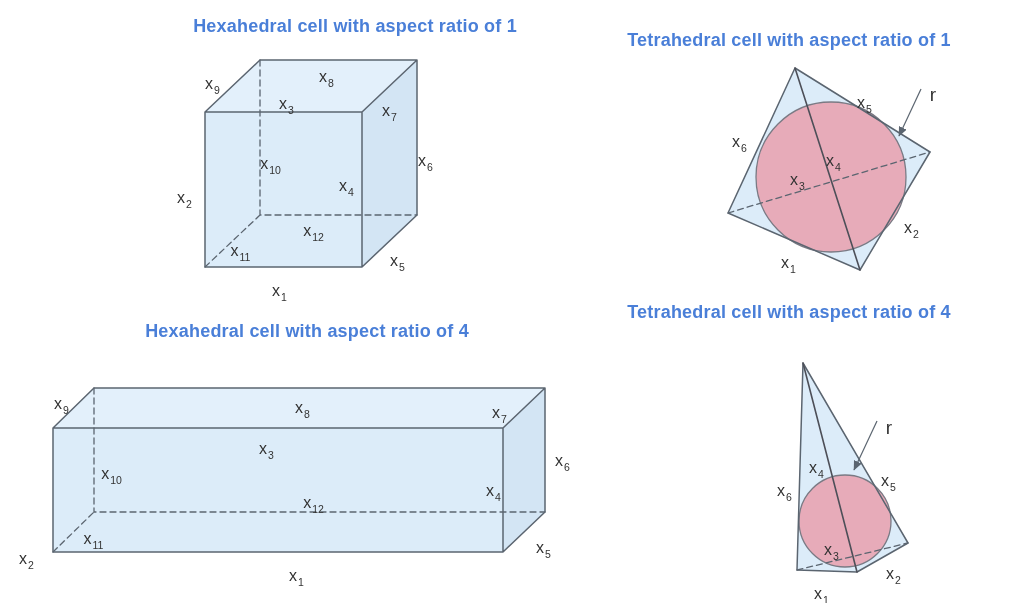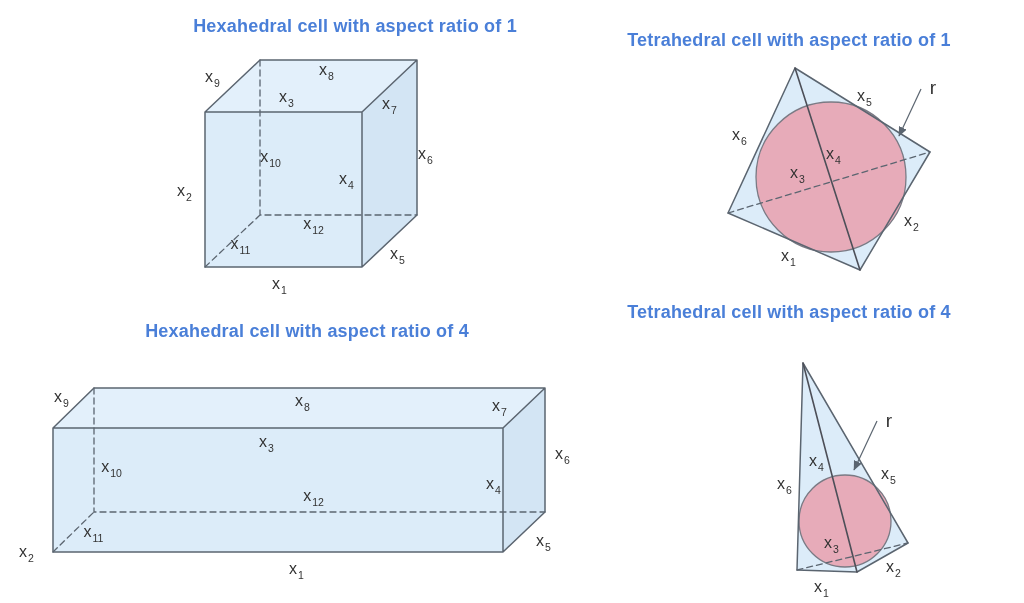--- a/index.html
+++ b/index.html
@@ -8,21 +8,21 @@
     font-family:"Liberation Sans",sans-serif;overflow:hidden;
   }
   .canvas svg{position:absolute;left:0;top:0;}
   .title{
     position:absolute;transform:translate(-50%,-50%);
     color:var(--c-title_blue,#4a7fd8);font-size:18px;font-weight:600;
     white-space:nowrap;letter-spacing:.2px;
   }
   .lbl{
     position:absolute;transform:translate(-50%,-50%);
-    color:var(--c-label,#333);font-size:16px;white-space:nowrap;line-height:1;
+    color:var(--c-label,#333);font-size:16px;white-space:nowrap;line-height:1;margin-top:7px;
   }
   .lbl .sub{font-size:10.5px;position:relative;top:5px;left:1px;}
   .lbl.r{font-size:19px;}
   .face-front{fill:var(--c-face_front,#dcecf9);}
   .face-top{fill:var(--c-face_top,#e3f0fb);}
   .face-side{fill:var(--c-face_side,#d3e5f4);}
   .tet-fill{fill:var(--c-face_front,#dcecf9);}
   .edge{stroke:var(--c-edge,#5b6570);stroke-width:1.5;fill:none;stroke-linejoin:round;stroke-linecap:round;}
   .edge-dashed{stroke:var(--c-edge,#5b6570);stroke-width:1.3;fill:none;stroke-dasharray:6 4;stroke-linecap:round;}
   .inner-line{stroke:var(--c-inner_edge,#4d4f58);stroke-width:1.6;fill:none;stroke-linecap:round;}

